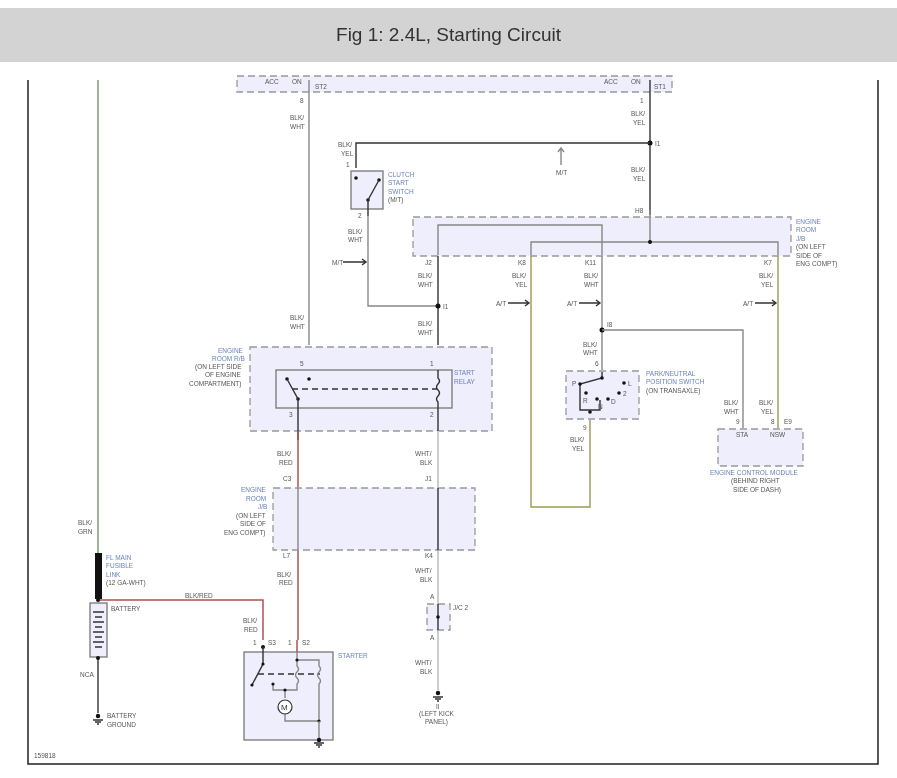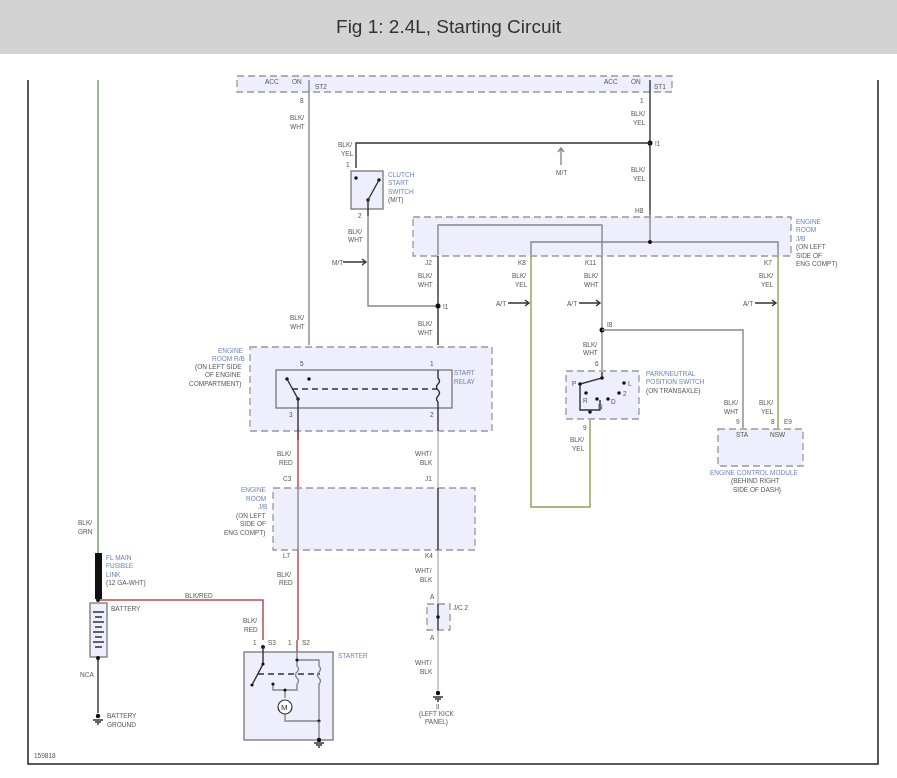--- a/index.html
+++ b/index.html
@@ -1,17 +1,17 @@
 <!DOCTYPE html>
 <html><head>
 <meta charset="utf-8">
 <style>
   html,body{margin:0;padding:0;background:#fff;}
   body{width:897px;height:778px;position:relative;overflow:hidden;font-family:"Liberation Sans",sans-serif;}
-  .header{position:absolute;left:0;top:0;width:897px;height:54px;background:#d3d3d3;display:flex;align-items:center;justify-content:center;}
+  .header{position:absolute;left:0;top:8px;width:897px;height:54px;background:#d3d3d3;display:flex;align-items:center;justify-content:center;}
   .header span{font-family:"Liberation Sans",sans-serif;font-size:19px;color:#333;}
   svg{position:absolute;left:0;top:0;}
   svg text{font-family:"Liberation Sans",sans-serif;font-size:6.5px;fill:#555;}
   svg text.blue{fill:#6b82b8;}
   .frame{fill:none;stroke:#222;stroke-width:1.5;}
   .jb{fill:#eeeefc;stroke:#999;stroke-width:1.3;stroke-dasharray:7 4;}
   .box{fill:#eeeefc;stroke:#777;stroke-width:1.3;}
   .w{fill:none;stroke:#333;stroke-width:1.4;}
   .wg{fill:none;stroke:#888;stroke-width:1.4;}
   .wl{fill:none;stroke:#ccc;stroke-width:2;}

